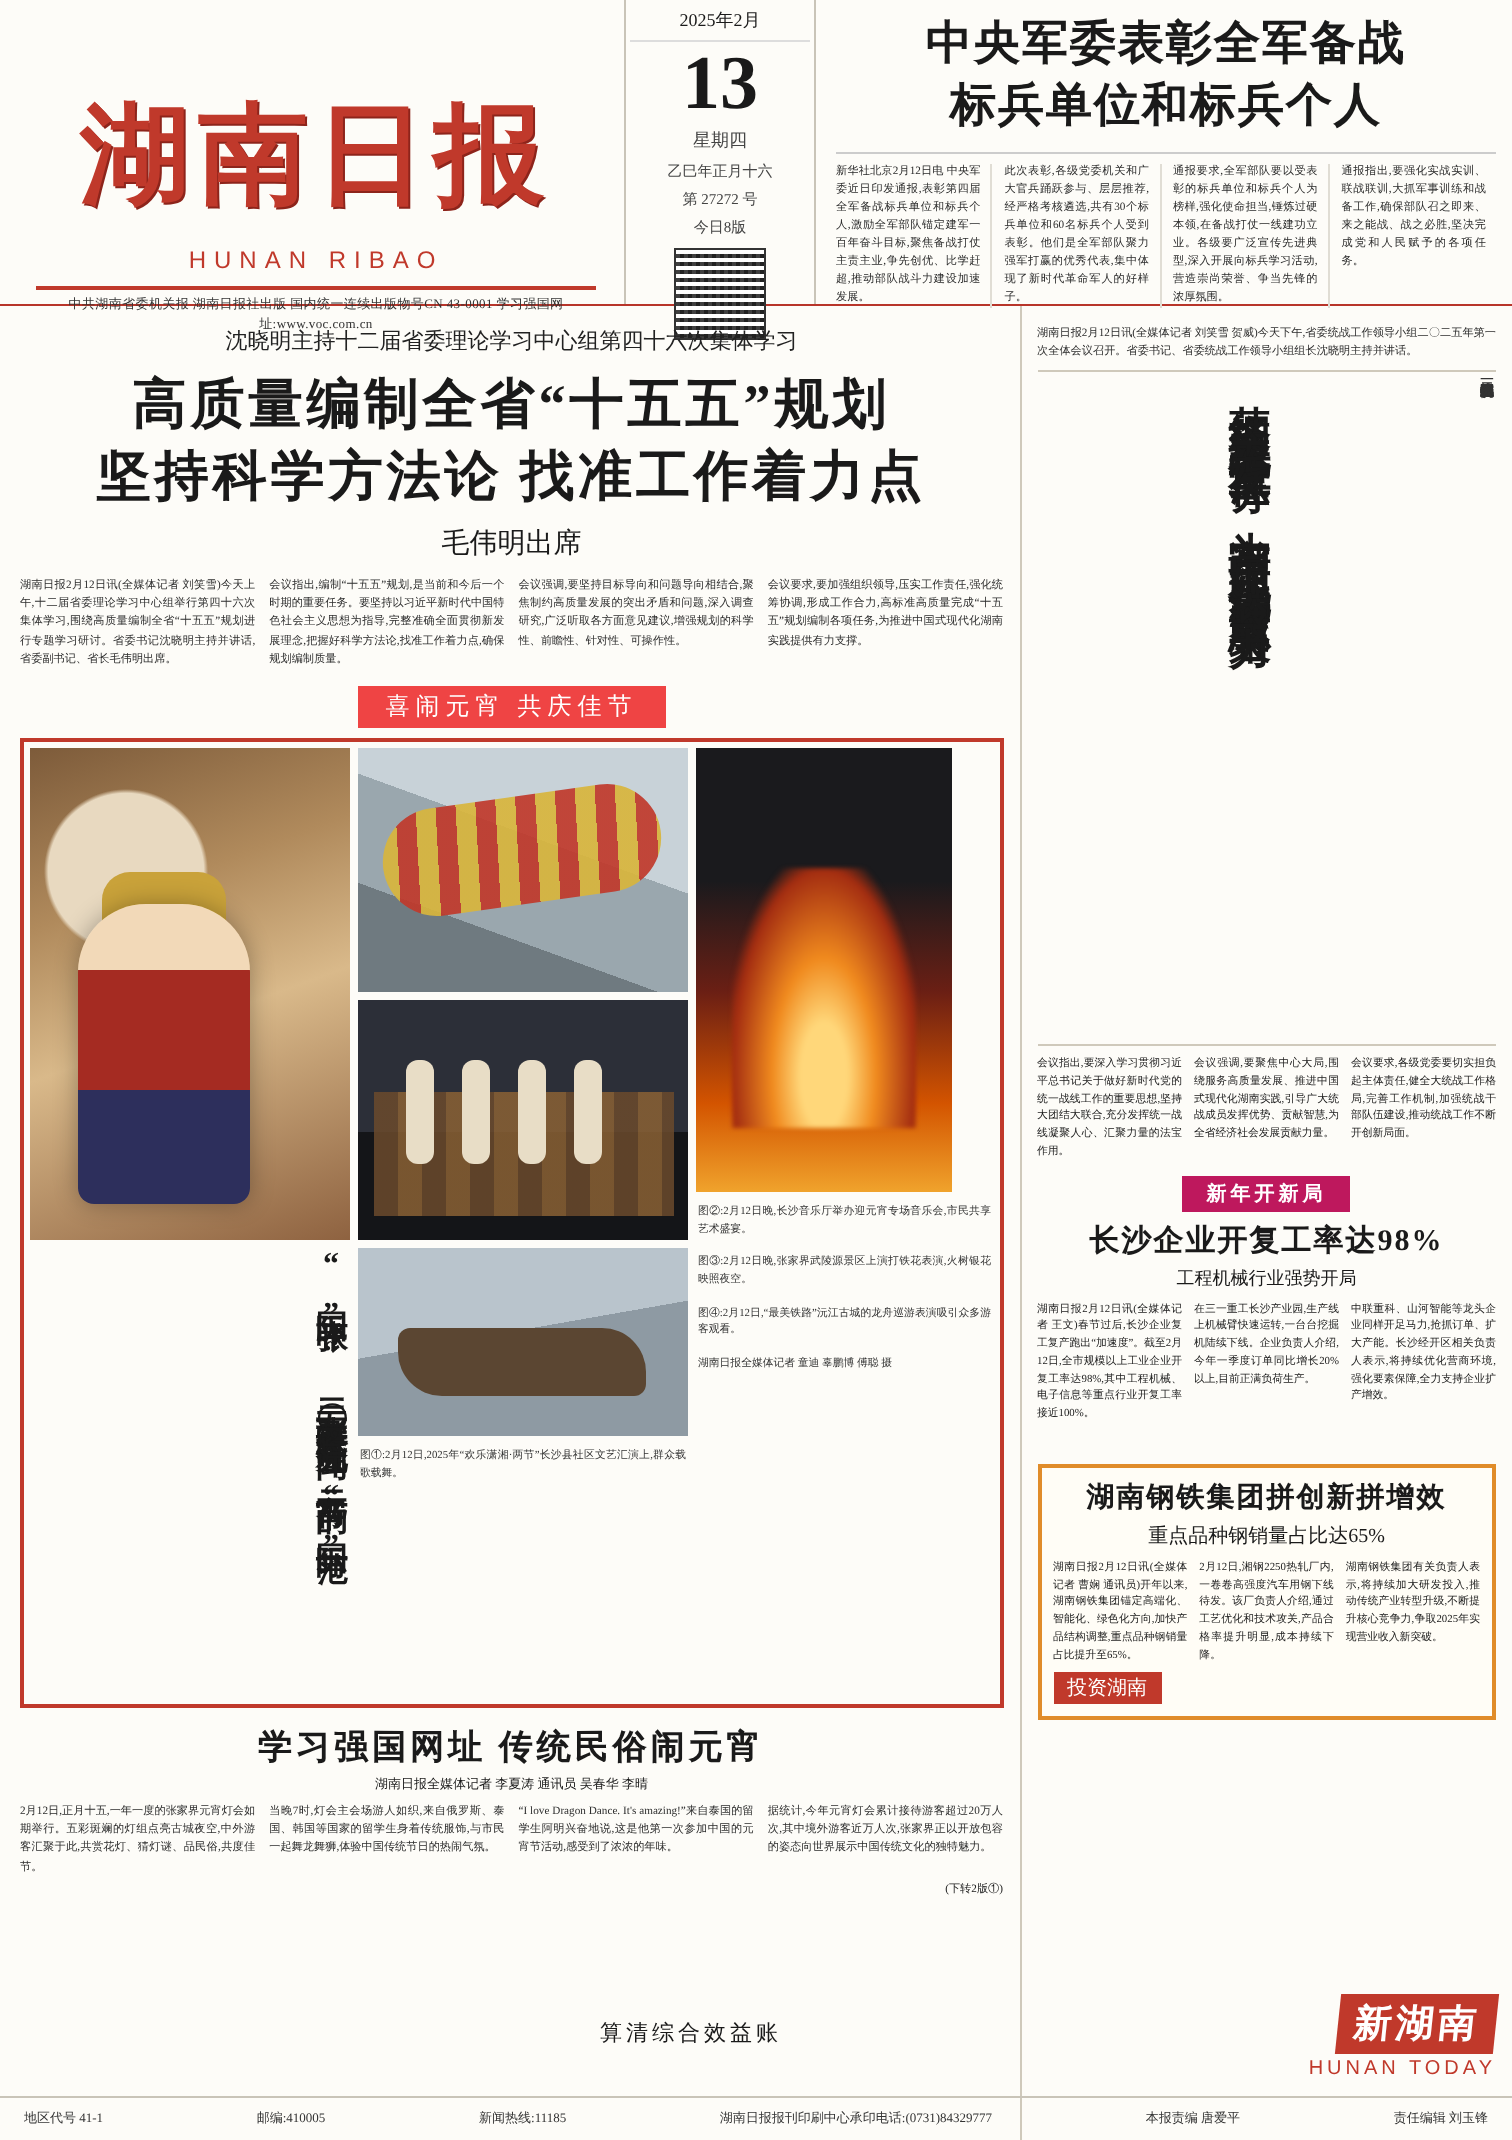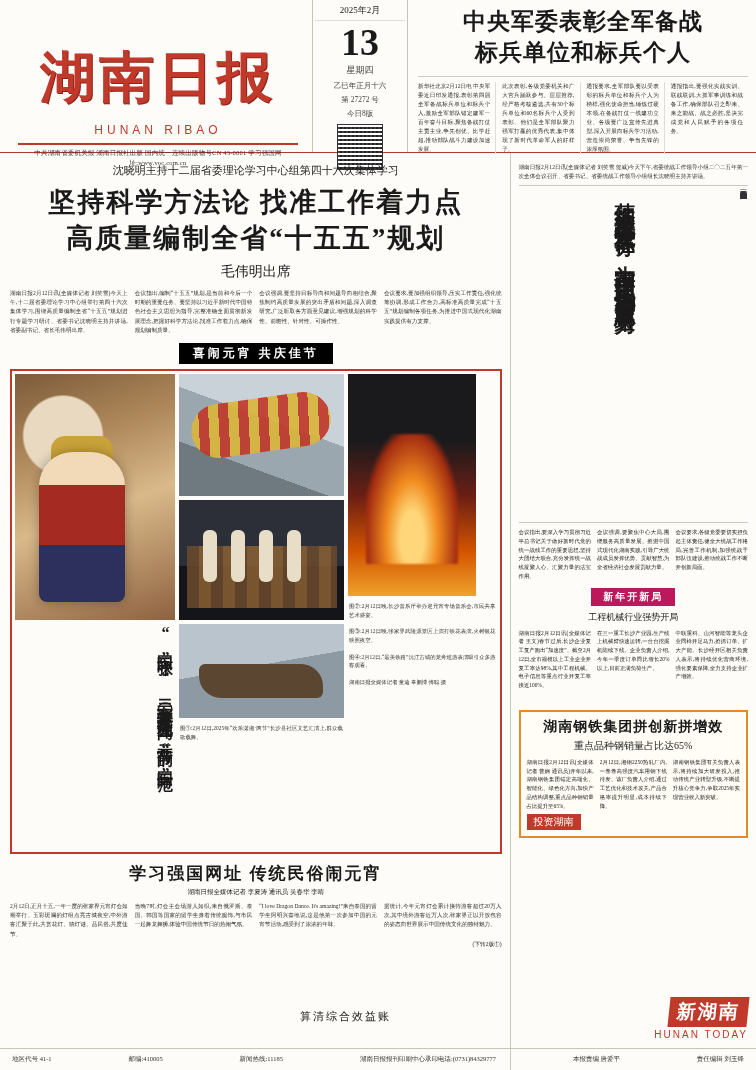--- a/index.html
+++ b/index.html
@@ -48,21 +48,21 @@
 
   .kicker{text-align:center;font-size:11px;margin:4px 0 6px;color:#222;}
   .headline{text-align:center;font-weight:bold;font-size:27px;letter-spacing:2px;line-height:1.35;}
   .byline{text-align:center;font-size:14px;margin:6px 0 8px;}
 
   .cols4{display:flex;gap:7px;}
   .cols4 .col{flex:1;font-size:5.6px;line-height:1.65;text-align:justify;color:#2d2d2d;}
 
   
   .band-title{display:flex;align-items:center;justify-content:center;margin:8px 0 5px;}
-  .band-title .bt{background:#000000;color:#fff;font-size:12px;font-weight:bold;padding:2px 14px;letter-spacing:3px;}
+  .band-title .bt{background:#ef4444;color:#fff;font-size:12px;font-weight:normal;padding:2px 14px;letter-spacing:3px;}
   .photoframe{border:2px solid #c0392b;padding:3px;box-sizing:border-box;}
   .prow{display:flex;gap:4px;}
   .pcol{display:flex;flex-direction:column;gap:4px;}
   .ph{position:relative;overflow:hidden;}
   .cap{font-size:5.4px;line-height:1.6;color:#333;padding:2px 1px;text-align:justify;}
 
   
   .p1{width:160px;height:246px;background:
       radial-gradient(circle at 30% 25%,#e8d9c0 0 18%,transparent 19%),
       linear-gradient(160deg,#7d5b3a 0%,#b08a5c 30%,#d9b98a 55%,#8e6240 100%);}
@@ -158,22 +158,22 @@
         <div class="c">通报指出,要强化实战实训、联战联训,大抓军事训练和战备工作,确保部队召之即来、来之能战、战之必胜,坚决完成党和人民赋予的各项任务。</div>
       </div>
     </div>
   </div>
 
   <div class="body">
 
     <div class="left">
 
       <div class="kicker">沈晓明主持十二届省委理论学习中心组第四十六次集体学习</div>
+      <div class="headline">高质量编制全省“十五五”规划</div>
       <div class="headline">坚持科学方法论  找准工作着力点</div>
-      <div class="headline">高质量编制全省“十五五”规划</div>
       <div class="byline">毛伟明出席</div>
 
       <div class="cols4">
         <div class="col">湖南日报2月12日讯(全媒体记者 刘笑雪)今天上午,十二届省委理论学习中心组举行第四十六次集体学习,围绕高质量编制全省“十五五”规划进行专题学习研讨。省委书记沈晓明主持并讲话,省委副书记、省长毛伟明出席。</div>
         <div class="col">会议指出,编制“十五五”规划,是当前和今后一个时期的重要任务。要坚持以习近平新时代中国特色社会主义思想为指导,完整准确全面贯彻新发展理念,把握好科学方法论,找准工作着力点,确保规划编制质量。</div>
         <div class="col">会议强调,要坚持目标导向和问题导向相结合,聚焦制约高质量发展的突出矛盾和问题,深入调查研究,广泛听取各方面意见建议,增强规划的科学性、前瞻性、针对性、可操作性。</div>
         <div class="col">会议要求,要加强组织领导,压实工作责任,强化统筹协调,形成工作合力,高标准高质量完成“十五五”规划编制各项任务,为推进中国式现代化湖南实践提供有力支撑。</div>
       </div>
 
       <div class="band-title">
@@ -245,20 +245,21 @@
       <div class="r-cols" style="margin-top:5px">
         <div class="c">会议指出,要深入学习贯彻习近平总书记关于做好新时代党的统一战线工作的重要思想,坚持大团结大联合,充分发挥统一战线凝聚人心、汇聚力量的法宝作用。</div>
         <div class="c">会议强调,要聚焦中心大局,围绕服务高质量发展、推进中国式现代化湖南实践,引导广大统战成员发挥优势、贡献智慧,为全省经济社会发展贡献力量。</div>
         <div class="c">会议要求,各级党委要切实担负起主体责任,健全大统战工作格局,完善工作机制,加强统战干部队伍建设,推动统战工作不断开创新局面。</div>
       </div>
 
       <div class="sec-tag">
         <span>新年开新局</span>
       </div>
 
+      <div class="r-head">长沙企业开复工率达98%</div>
       <div class="r-sub">工程机械行业强势开局</div>
 
       <div class="r-cols">
         <div class="c">湖南日报2月12日讯(全媒体记者 王文)春节过后,长沙企业复工复产跑出“加速度”。截至2月12日,全市规模以上工业企业开复工率达98%,其中工程机械、电子信息等重点行业开复工率接近100%。</div>
         <div class="c">在三一重工长沙产业园,生产线上机械臂快速运转,一台台挖掘机陆续下线。企业负责人介绍,今年一季度订单同比增长20%以上,目前正满负荷生产。</div>
         <div class="c">中联重科、山河智能等龙头企业同样开足马力,抢抓订单、扩大产能。长沙经开区相关负责人表示,将持续优化营商环境,强化要素保障,全力支持企业扩产增效。</div>
       </div>
 
       <div class="boxed">
         <div class="bh">湖南钢铁集团拼创新拼增效</div>

